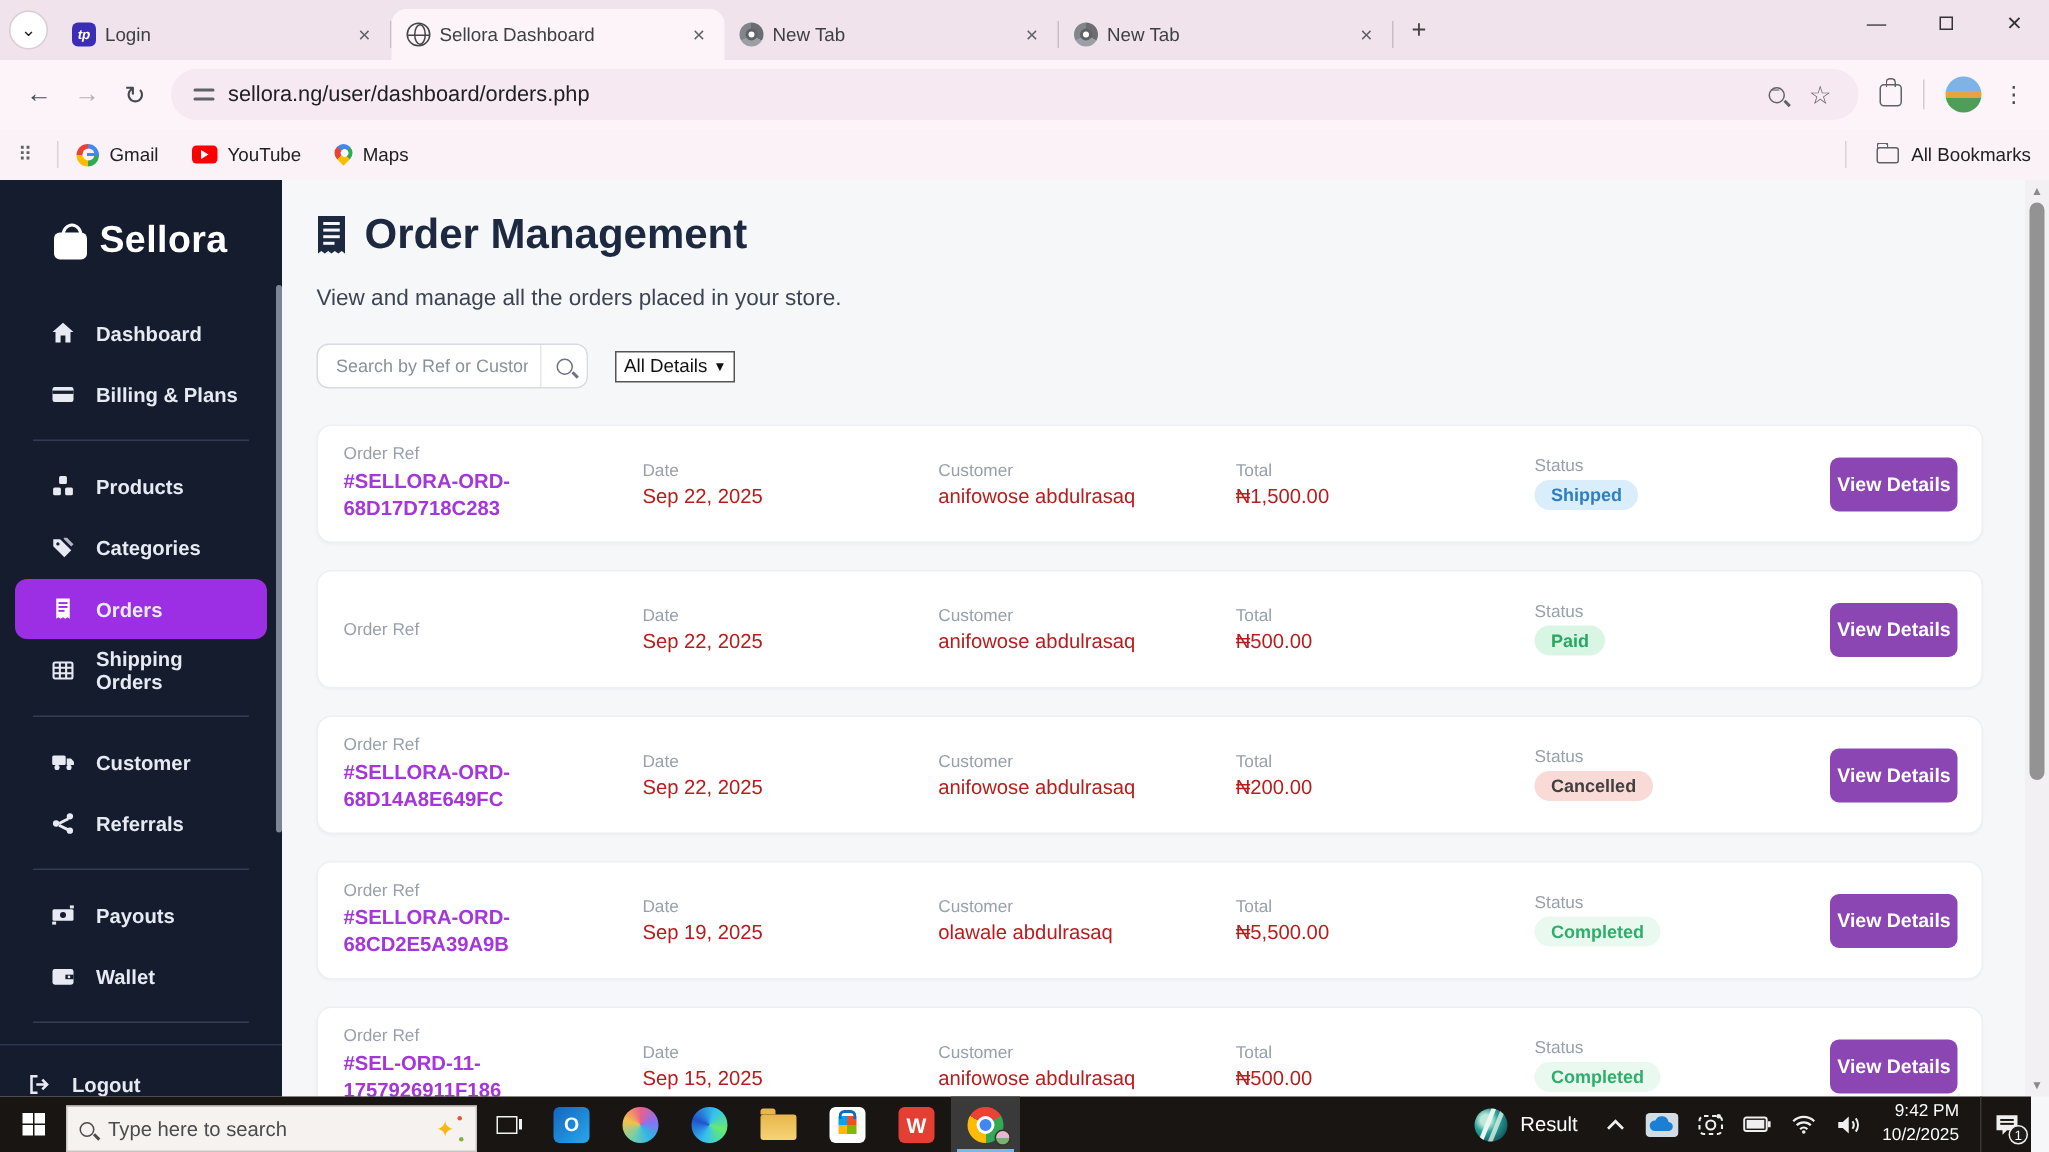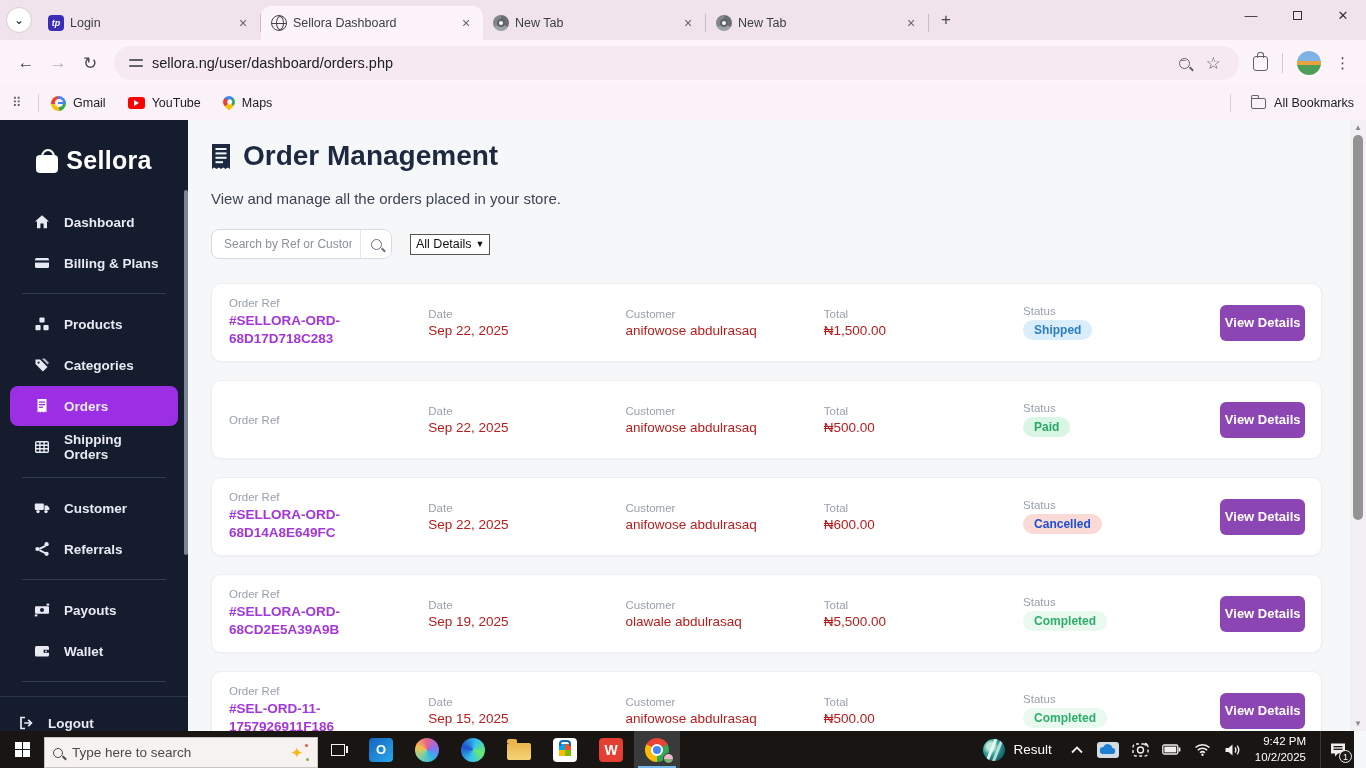--- a/index.html
+++ b/index.html
@@ -128,21 +128,21 @@
   .order-card { background:#fff; border:1px solid #edeff3; border-radius:10px; height:79px;
                 display:flex; align-items:center; padding:0 16px 0 17px; box-shadow:0 1px 2px rgba(20,30,60,.03); }
   .cell { display:flex; flex-direction:column; gap:3px; }
   .cell-label { font-size:11.5px; color:#99a0ac; }
   .cell-val { font-size:13.5px; color:#b91c1c; }
   .c-ref { width:200px; } .c-date { width:198px; } .c-cust { width:199px; } .c-total { width:200px; } .c-status { width:198px; }
   .order-ref { font-size:13.5px; font-weight:bold; color:#a436da; text-decoration:none; line-height:1.35; width:170px; word-break:break-word; }
   .badge { align-self:flex-start; font-size:12px; font-weight:bold; padding:3px 11px; border-radius:11px; }
   .st-shipped { background:#d9edfb; color:#2d7fc1; }
   .st-paid { background:#d9f6e5; color:#27a862; }
-  .st-cancelled { background:#fadad6; color:#1d4ed8; }
+  .st-cancelled { background:#fadad6; color:#404040; }
   .st-completed { background:#e9f9f0; color:#2fae6b; }
   .view-btn { margin-left:auto; width:85px; height:36px; background:#8c46b4; color:#fff; border:none;
               border-radius:6px; font-size:13px; font-weight:bold; font-family:"Liberation Sans",sans-serif; }
 
   .v-scrollbar { flex:0 0 16px; background:#f2f0f3; position:relative; }
   .v-scrollbar .arr { position:absolute; left:0; right:0; text-align:center; color:#8a8a8a; font-size:8px; }
   .arr.up { top:3px; } .arr.down { bottom:3px; }
   .v-thumb { position:absolute; left:3px; width:10px; border-radius:5px; background:#939393; top:15px; height:385px; }
 
   
@@ -474,21 +474,21 @@
           <div class="cell c-date">
               <span class="cell-label">Date</span>
               <span class="cell-val">Sep 22, 2025</span>
             </div>
           <div class="cell c-cust">
               <span class="cell-label">Customer</span>
               <span class="cell-val">anifowose abdulrasaq</span>
             </div>
           <div class="cell c-total">
               <span class="cell-label">Total</span>
-              <span class="cell-val">₦600.00</span>
+              <span class="cell-val">₦200.00</span>
             </div>
           <div class="cell c-status">
               <span class="cell-label">Status</span>
               <span class="badge st-cancelled">Cancelled</span>
             </div>
           <button class="view-btn">View Details</button>
         </article>
 
         <article class="order-card">
           <div class="cell c-ref">

